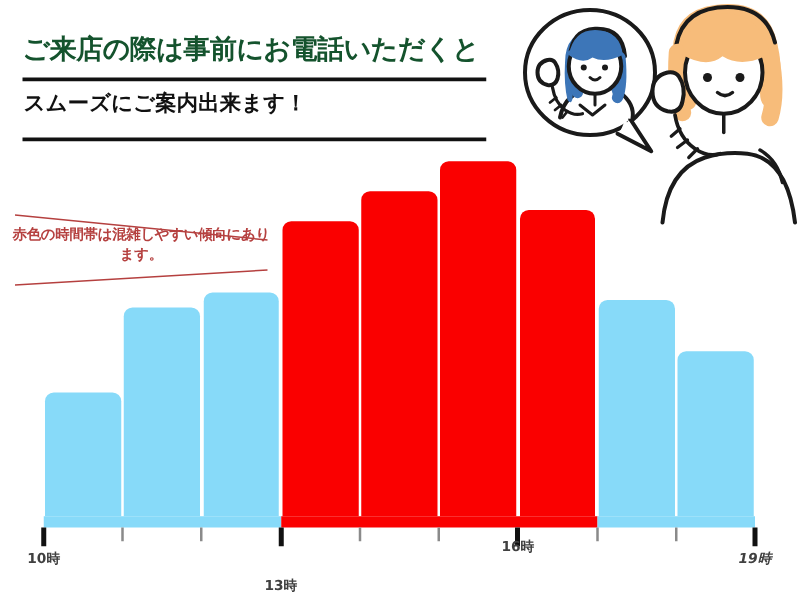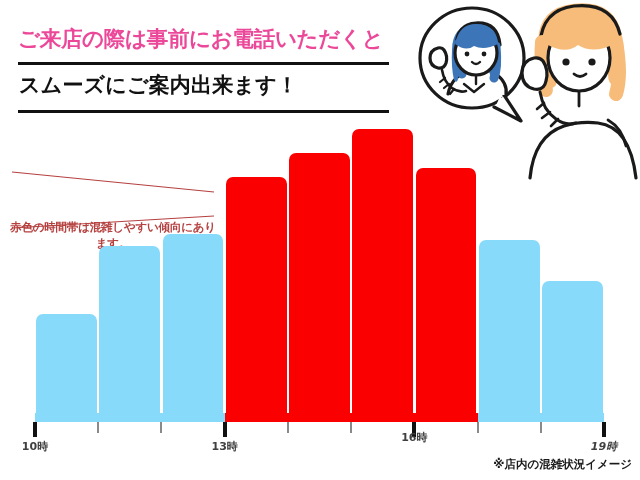--- a/index.html
+++ b/index.html
@@ -7,38 +7,38 @@
     width:640px;height:480px;overflow:hidden;background:#ffffff;
     font-family:"DejaVu Sans","Liberation Sans",sans-serif;
     -webkit-font-smoothing:antialiased;
   }
   #stage{position:relative;width:640px;height:480px;background:#fff;}
 
   
   .headline{position:absolute;left:0;top:0;width:420px;}
   .hl-line1{
     position:absolute;left:18px;top:24px;width:372px;
-    font-size:21.5px;font-weight:bold;color:#ec4899;letter-spacing:-0.3px;
+    font-size:21.5px;font-weight:bold;color:#14532d;letter-spacing:-0.3px;
     white-space:nowrap;
   }
   .rule{position:absolute;background:#111;}
   .rule-top{left:18px;top:62px;width:371px;height:3px;}
   .rule-bot{left:18px;top:110px;width:371px;height:3px;}
   .hl-line2{
     position:absolute;left:19px;top:71px;width:372px;
-    font-size:21px;font-weight:bold;color:#111;letter-spacing:0.2px;
+    font-size:17px;font-weight:bold;color:#111;letter-spacing:0.2px;
     white-space:nowrap;
   }
 
   
   .anno{position:absolute;left:10px;top:170px;width:210px;}
   .anno-text{
     position:absolute;left:0;top:9px;width:206px;
     font-size:11.5px;line-height:16px;color:#b5403f;font-weight:bold;
-    text-align:center;letter-spacing:-0.2px;margin-top:40px;
+    text-align:center;letter-spacing:-0.2px;
   }
   .anno svg{position:absolute;left:0;top:0;overflow:visible;}
 
   
   .chart{position:absolute;left:0;top:0;width:640px;height:480px;}
   .plot{position:absolute;left:0;top:0;width:640px;height:440px;}
   .bar{position:absolute;bottom:0;border-radius:7px 7px 0 0;}
 
   .axisband{position:absolute;height:9px;}
   .tick{position:absolute;background:#111;}
@@ -91,31 +91,30 @@
         <div class="bar" style="left: 478.756px; width: 60.8222px; height: 173.389px; bottom: 27px; background: rgb(135, 218, 249);"></div>
         <div class="bar" style="left: 541.978px; width: 60.8222px; height: 131.537px; bottom: 27px; background: rgb(135, 218, 249);"></div>
         <div class="axisband" style="left: 35px; width: 189.667px; top: 413px; background: rgb(135, 218, 249);"></div>
         <div class="axisband" style="left: 224.667px; width: 252.889px; top: 413px; background: rgb(250, 0, 0);"></div>
         <div class="axisband" style="left: 477.556px; width: 126.444px; top: 413px; background: rgb(135, 218, 249);"></div>
         <div class="tick major" style="left: 33px; top: 422px;"></div>
         <div class="xlab" style="left: 35px; top: 439px;">10時</div>
         <div class="tick minor" style="left: 97.2222px; top: 422px;"></div>
         <div class="tick minor" style="left: 160.444px; top: 422px;"></div>
         <div class="tick major" style="left: 222.667px; top: 422px;"></div>
-        <div class="xlab" style="left: 224.667px; top: 439px;">13時</div>
+        <div class="xlab" style="left: 224.667px; top: 461px;">13時</div>
         <div class="tick minor" style="left: 286.889px; top: 422px;"></div>
         <div class="tick minor" style="left: 350.111px; top: 422px;"></div>
         <div class="tick major" style="left: 412.333px; top: 422px;"></div>
         <div class="xlab" style="left: 414.333px; top: 430px;">16時</div>
         <div class="tick minor" style="left: 476.556px; top: 422px;"></div>
         <div class="tick minor" style="left: 539.778px; top: 422px;"></div>
         <div class="tick major" style="left: 602px; top: 422px;"></div>
         <div class="xlab" style="left: 604px; top: 439px; font-style: italic;">19時</div>
       </div>
-    <div class="footnote">※店内の混雑状況イメージ</div>
   </div>
 
   <div class="illus">
     <svg width="228" height="182" viewBox="0 0 228 182">
       <g fill="none" stroke="#1a1a1a" stroke-width="3.2" stroke-linecap="round" stroke-linejoin="round">
 
         <g>
           <path d="M8 58 A52 50 0 1 1 112 58 A52 50 0 1 1 8 58 Z" fill="#fff"></path>
           <path d="M88 96 L108 120 L84 106 Z" fill="#fff" stroke="none"></path>
           <path d="M92 95 L109 121 L82 107" fill="#fff"></path>

